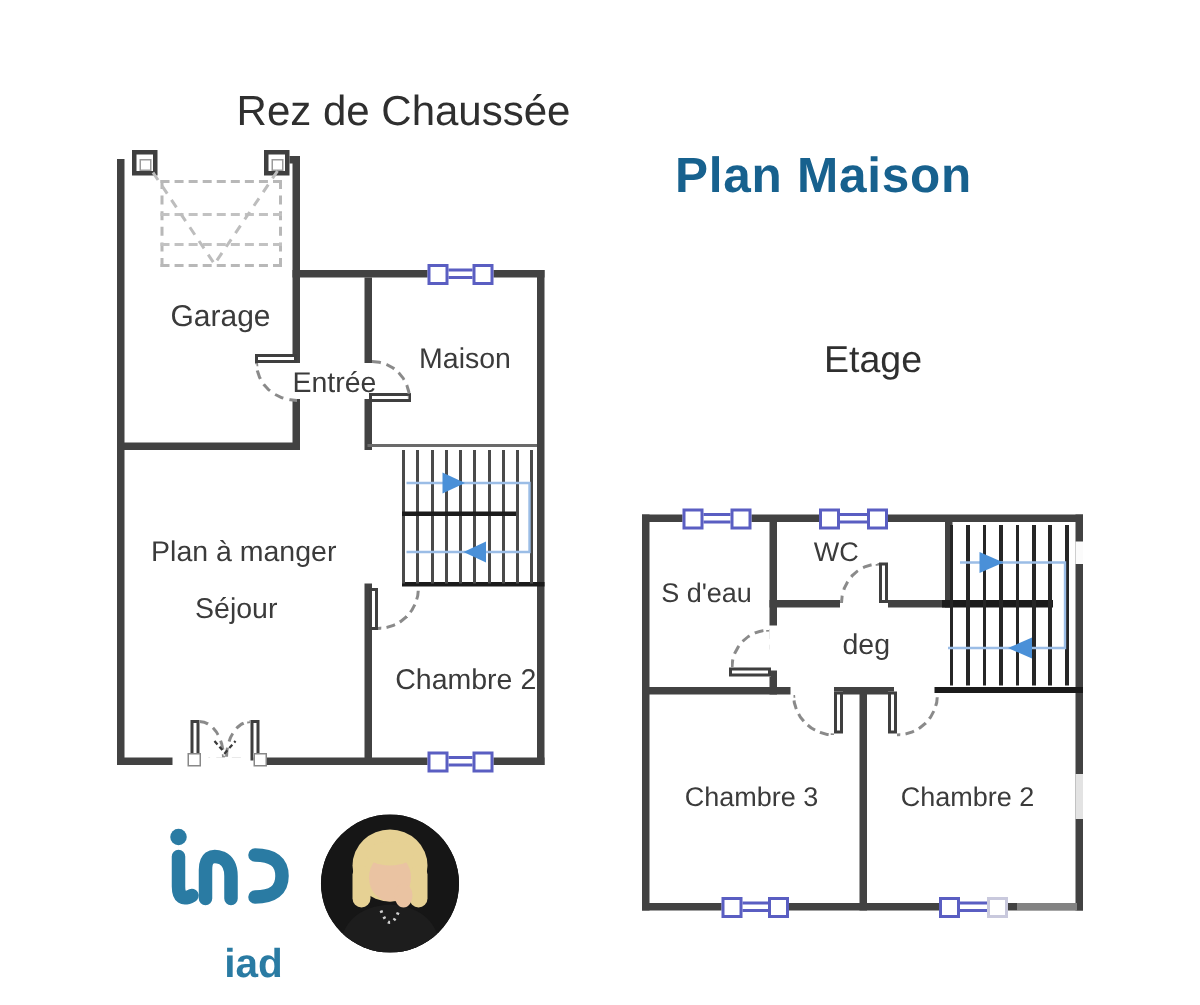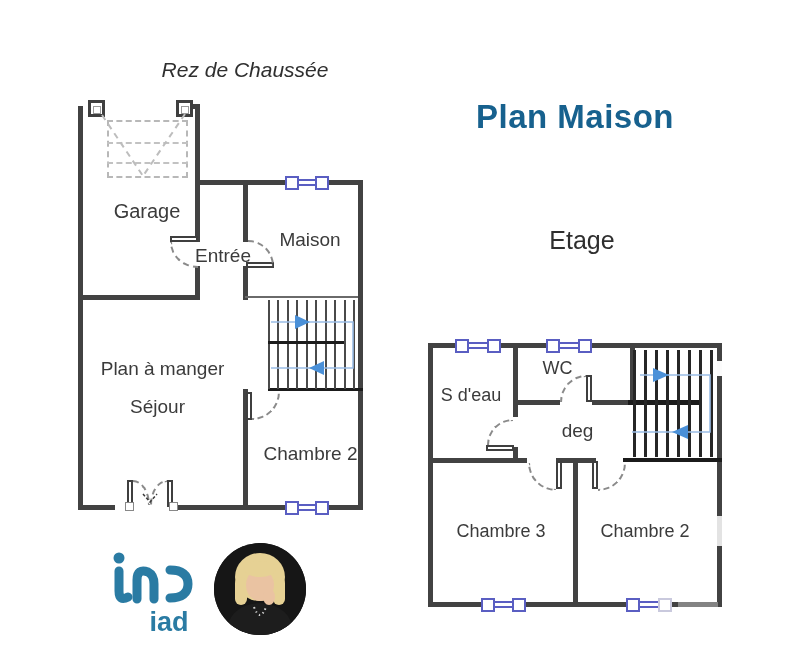--- a/index.html
+++ b/index.html
@@ -3,21 +3,21 @@
 <meta charset="utf-8">
 <style>
   html,body{margin:0;padding:0;background:#fff;}
   #canvas{position:relative;width:800px;height:670px;background:#ffffff;overflow:hidden;
           font-family:"Liberation Sans", sans-serif;}
   .wall{position:absolute;background:#424242;}
   .twall{position:absolute;background:#1b1b1b;}
   .thin{position:absolute;background:#6a6a6a;}
   .label{position:absolute;color:#3b3b3b;font-size:19px;text-align:center;white-space:nowrap;}
   .floor-title{position:absolute;color:#2f2f2f;font-weight:400;margin:0;text-align:center;}
-  #page-title{position:absolute;left:450px;top:98px;width:250px;margin:0;text-align:center;
+  #page-title{position:absolute;left:450px;top:98px;width:250px;margin:0;text-align:left;
               font-size:33px;font-weight:700;color:#17618e;letter-spacing:.5px;}
   .post{position:absolute;width:17px;height:17px;background:#fff;border:3px solid #3f3f3f;box-sizing:border-box;}
   .post::after{content:"";position:absolute;right:1px;top:3px;width:6px;height:6px;border:1px solid #9a9a9a;}
   .gdoor{position:absolute;border:2px dashed #b8b8b8;box-sizing:border-box;}
   .gline{position:absolute;height:0;border-top:2px dashed #c2c2c2;}
   .door-leaf{position:absolute;background:#fff;border:2px solid #3f3f3f;box-sizing:border-box;}
   .arc{position:absolute;box-sizing:border-box;}
   .arc.bl{border-left:2px dashed #8a8a8a;border-bottom:2px dashed #8a8a8a;border-bottom-left-radius:100%;}
   .arc.br{border-right:2px dashed #8a8a8a;border-bottom:2px dashed #8a8a8a;border-bottom-right-radius:100%;}
   .arc.tl{border-left:2px dashed #8a8a8a;border-top:2px dashed #8a8a8a;border-top-left-radius:100%;}
@@ -29,34 +29,34 @@
   .window .pane{position:absolute;top:0;width:14px;height:14px;background:#fff;
                 border:2px solid #5a5ec2;box-sizing:border-box;}
   .window .pane.l{left:0;} .window .pane.r{right:0;}
   .window .pane.faint{border-color:#c9c9dd;}
   .treads{position:absolute;}
   #gf-treads{left:268px;top:300px;width:90px;height:89px;
              background:repeating-linear-gradient(90deg,#4a4a4a 0 2px,transparent 2px 9.5px);}
   #et-treads{left:633px;top:350px;width:84px;height:107px;
              background:repeating-linear-gradient(90deg,#262626 0 2.5px,transparent 2.5px 11px);}
   .stair-svg{position:absolute;overflow:visible;}
-  #iad-logo-text{position:absolute;left:130px;top:607px;width:78px;text-align:center;
+  #iad-logo-text{position:absolute;left:130px;top:627px;width:78px;text-align:center;
                  font-size:27px;font-weight:700;color:#2a7ba3;}
   #agent-photo{position:absolute;left:214px;top:543px;width:92px;height:92px;border-radius:50%;
                overflow:hidden;background:#141414;}
 </style>
 </head>
 <body>
 
 <div id="canvas">
 
   <h1 id="page-title">Plan Maison</h1>
 
   <section>
-    <h2 class="floor-title" style="left:120px;top:58px;width:250px;font-size:21px;font-style:italic;">Rez de Chaussée</h2>
+    <h2 class="floor-title" style="left:144px;top:58px;width:250px;font-size:28px;">Rez de Chaussée</h2>
 
     <div class="wall" style="left:78px;top:106px;width:5px;height:404px"></div>
     <div class="wall" style="left:358px;top:180px;width:5px;height:330px"></div>
     <div class="wall" style="left:195px;top:180px;width:168px;height:5px"></div>
     <div class="wall" style="left:195px;top:104px;width:5px;height:138px"></div>
     <div class="wall" style="left:192px;top:104px;width:8px;height:5px"></div>
     <div class="wall" style="left:195px;top:266px;width:5px;height:34px"></div>
     <div class="wall" style="left:78px;top:295px;width:122px;height:5px"></div>
     <div class="wall" style="left:243px;top:185px;width:5px;height:57px"></div>
     <div class="wall" style="left:243px;top:266px;width:5px;height:34px"></div>

